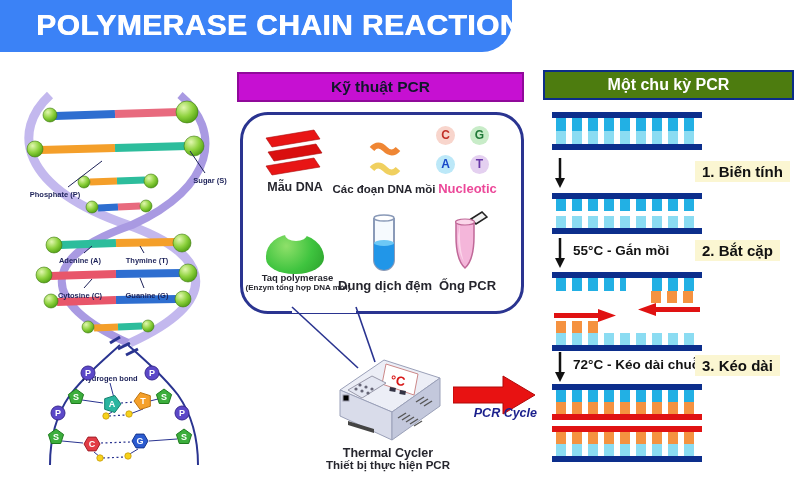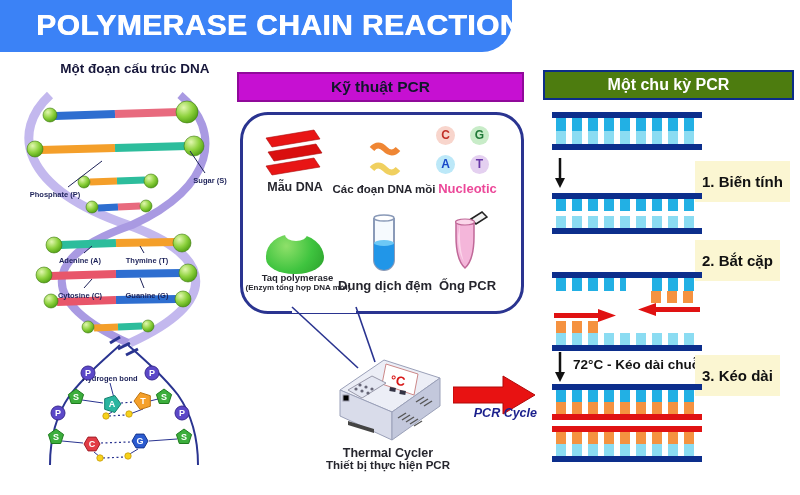--- a/index.html
+++ b/index.html
@@ -53,32 +53,31 @@
   .rail{position:absolute;left:0;width:150px;height:6px;background:#0c2e8c;}
   .rail-red{position:absolute;left:0;width:150px;height:6px;background:#e01212;}
   .teeth{position:absolute;left:4px;right:4px;}
   .t-dark{background:repeating-linear-gradient(90deg,#22b0e4 0 10px,transparent 10px 16px);}
   .t-light{background:repeating-linear-gradient(90deg,#8bdcf2 0 10px,transparent 10px 16px);}
   .t-orange{background:repeating-linear-gradient(90deg,#f59240 0 10px,transparent 10px 16px);}
   .strand{position:absolute;left:552px;width:150px;}
   .step-row{position:absolute;display:flex;align-items:flex-start;gap:5px;}
   .step-label{font-size:13.5px;font-weight:bold;color:#141414;white-space:nowrap;padding-top:5px;}
   .badge{position:absolute;left:695px;background:#fbf6d2;color:#111;font-size:15px;font-weight:bold;
-         padding:12px 7px;white-space:nowrap;}
+         padding:2px 7px;white-space:nowrap;}
 </style>
 </head>
 <body>
 
 <div id="stage">
 
   <div class="abs" id="banner">
     <span>POLYMERASE CHAIN REACTION</span>
   </div>
 
-  <div class="abs" id="dna-title">Một đoạn cấu trúc DNA</div>
 
   <svg class="abs" style="left:10px;top:85px;" width="240" height="390" viewBox="0 0 240 390">
     <defs>
       <radialGradient id="sph" cx="35%" cy="30%" r="75%">
         <stop offset="0%" stop-color="#e2f7b0"></stop>
           <stop offset="55%" stop-color="#8ed23e"></stop>
           <stop offset="100%" stop-color="#4f9f12"></stop>
       </radialGradient>
     </defs>
 
@@ -322,20 +321,27 @@
   </div>
   <div class="badge" style="top:161px;">1. Biến tính</div>
 
   <div class="strand" style="top:193px;height:41px;">
     <div class="rail" style="top:0;"></div>
     <div class="teeth t-dark" style="top:6px;height:12px;"></div>
     <div class="teeth t-light" style="top:23px;height:12px;"></div>
     <div class="rail" style="top:35px;"></div>
   </div>
 
+  <div class="step-row" style="left:552px;top:238px;">
+    <svg width="16" height="30" viewBox="0 0 16 30">
+      <line x1="8" y1="0" x2="8" y2="21" stroke="#111" stroke-width="2.5"></line>
+        <polygon points="3,20 13,20 8,30" fill="#111"></polygon>
+    </svg>
+    <span class="step-label">55°C - Gắn mồi</span>
+  </div>
   <div class="badge" style="top:240px;">2. Bắt cặp</div>
 
   <div class="strand" style="top:272px;height:79px;">
     <div class="rail" style="top:0;"></div>
     <div class="teeth t-dark" style="top:6px;height:13px;"></div>
     <div style="position:absolute;left:74px;top:6px;width:20px;height:13px;background:#fff;"></div>
     <div class="t-orange" style="position:absolute;right:4px;top:19px;width:47px;height:12px;"></div>
     <svg style="position:absolute;left:86px;top:31px;" width="62" height="13" viewBox="0 0 62 13">
       <polygon points="62,4 18,4 18,0 0,6.5 18,13 18,9 62,9" fill="#e01212"></polygon>
     </svg>

